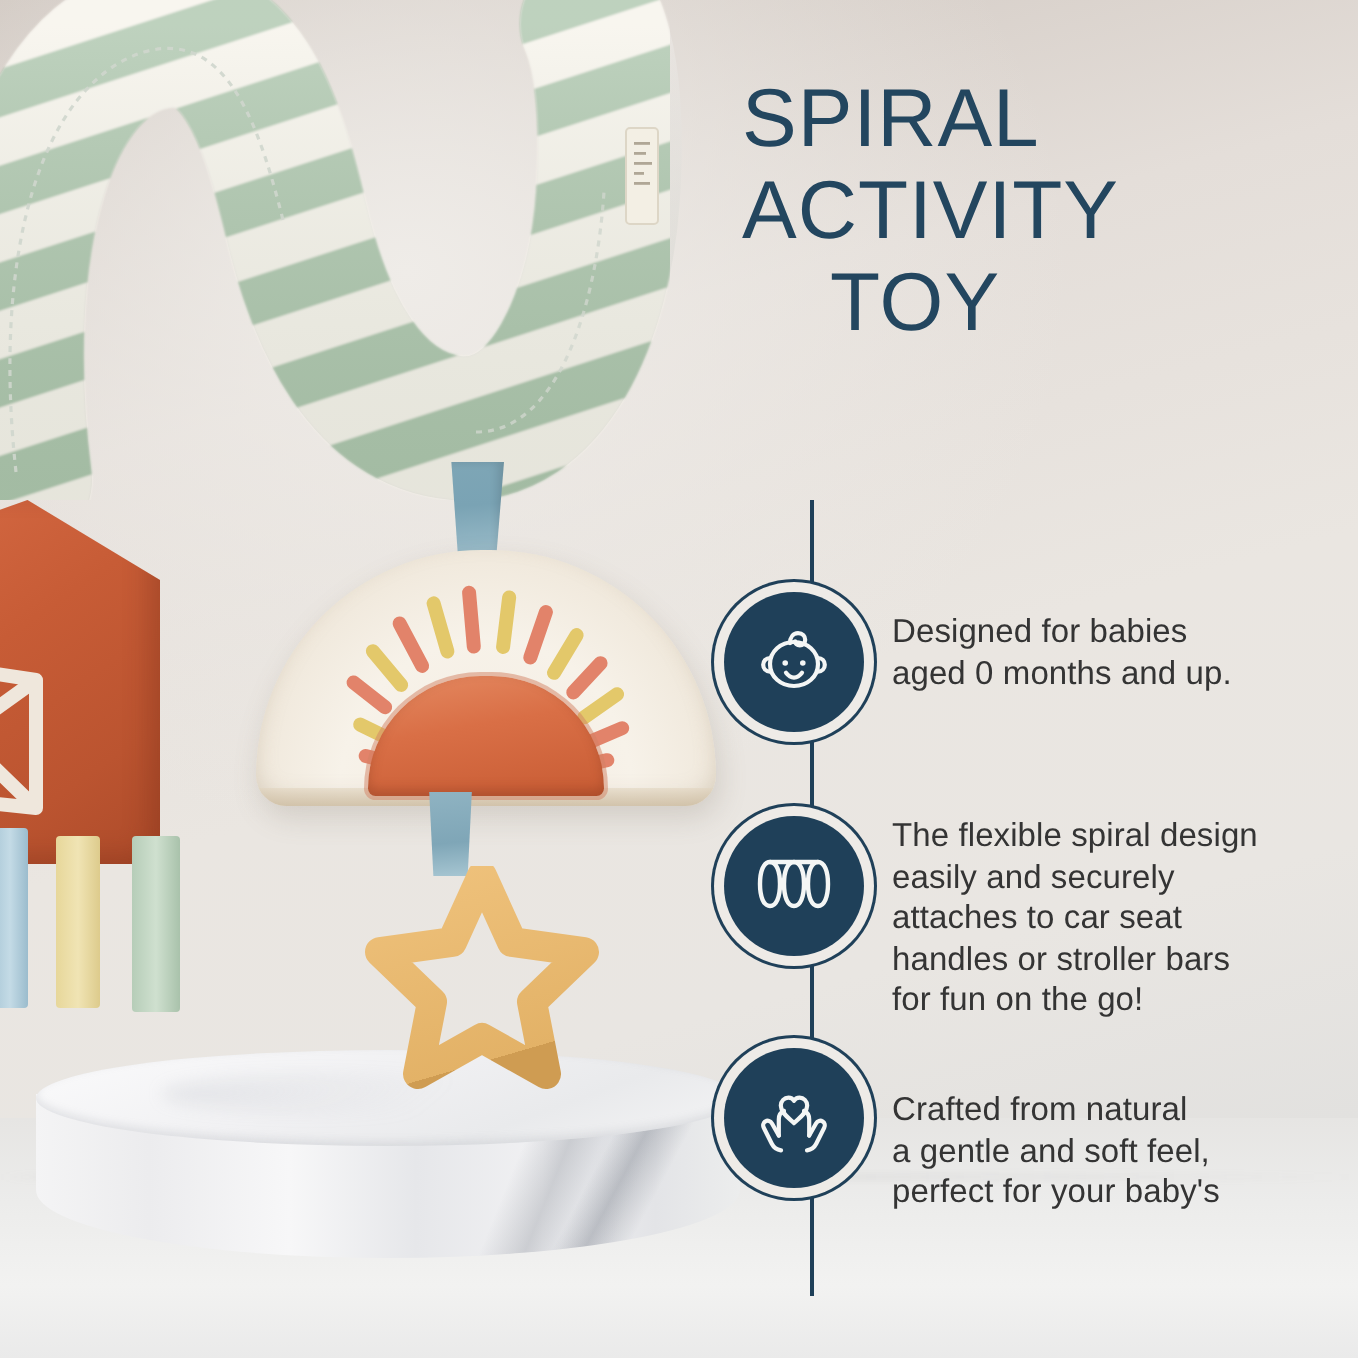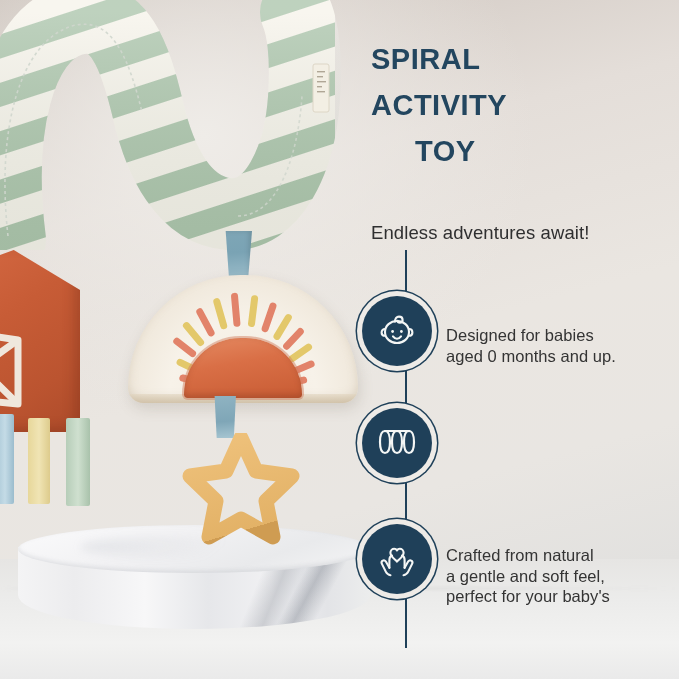--- a/index.html
+++ b/index.html
@@ -116,43 +116,43 @@
     position:absolute; left:-54px; top:318px; width:112px; height:92px;
   }
   .ribbon{
     position:absolute; border-radius:2px;
   }
 
   
   .headline{
     position:absolute; left:371px; top:36px; width:302px;
     color:#23465f;
-    font-size:29px; line-height:46px;
+    font-size:41px; line-height:46px;
     letter-spacing:.5px;
-    font-weight:700;
+    font-weight:400;
     text-align:left;
   }
   .headline .ln{ display:block; white-space:nowrap; }
   .headline .ln-toy{ padding-left:44px; }
   .subhead{
     position:absolute; left:371px; top:222px; width:302px;
     color:#2f2f30; font-size:18.5px; letter-spacing:.1px;
   }
 
   .features{
     position:absolute; left:362px; top:288px; width:310px; height:360px;
   }
   .connector{
     position:absolute; left:43px; top:-38px; width:2px; height:398px;
     background:#1f4059;
   }
   .feature{
     position:absolute; left:0; width:310px; display:flex; align-items:flex-start; gap:14px;
   }
-  .f1{ top:8px;align-items:flex-end; } .f2{ top:120px; } .f3{ top:236px; }
+  .f1{ top:8px; } .f2{ top:120px; } .f3{ top:236px; }
 
   .badge{
     position:relative; flex:0 0 auto;
     width:70px; height:70px; border-radius:50%;
     background:#1f4059;
     display:flex; align-items:center; justify-content:center;
     box-shadow: 0 0 0 5px #eeebe7, 0 0 0 6.5px #1f4059;
     z-index:2;
   }
   .badge svg{ display:block; }
@@ -266,21 +266,20 @@
     </defs>
     <path d="M59 5 L74 38 L110 43 L84 68 L91 104 L59 86 L27 104 L34 68 L8 43 L44 38 Z" fill="none" stroke="url(#gold)" stroke-width="15" stroke-linejoin="round"></path>
   </svg>
 
   <div class="headline">
     <span class="ln">SPIRAL</span>
     <span class="ln">ACTIVITY</span>
     <span class="ln ln-toy">TOY</span>
   </div>
 
-  <div class="subhead">Endless adventures await!</div>
 
   <div class="features">
     <div class="connector"></div>
 
     <div class="feature f1">
       <div class="badge">
         <svg width="44" height="44" viewBox="0 0 44 44" fill="none" stroke="#f4f6f5" stroke-width="2.1" stroke-linecap="round" stroke-linejoin="round">
           <path d="M10 23c0-6.4 5.4-11 12-11s12 4.6 12 11-5.4 11-12 11-12-4.6-12-11Z"></path>
           <path d="M10 20c-2 0-3.4 1.5-3.4 3.4S8 26.8 10 26.8"></path>
           <path d="M34 20c2 0 3.4 1.5 3.4 3.4S36 26.8 34 26.8"></path>
@@ -298,20 +297,27 @@
 
     <div class="feature f2">
       <div class="badge">
         <svg width="44" height="40" viewBox="0 0 44 40" fill="none" stroke="#f4f6f5" stroke-width="2.2" stroke-linecap="round">
           <path d="M10 8c-3.2 0-5 4.6-5 11s1.8 11 5 11 5-4.6 5-11-1.8-11-5-11Z"></path>
           <path d="M22 8c-3.2 0-5 4.6-5 11s1.8 11 5 11 5-4.6 5-11-1.8-11-5-11Z"></path>
           <path d="M34 8c-3.2 0-5 4.6-5 11s1.8 11 5 11 5-4.6 5-11-1.8-11-5-11Z"></path>
           <path d="M10 8h12M22 8h12"></path>
         </svg>
       </div>
+      <div class="ftext">
+        <span class="l">The flexible spiral design</span>
+        <span class="l">easily and securely</span>
+        <span class="l">attaches to car seat</span>
+        <span class="l">handles or stroller bars</span>
+        <span class="l">for fun on the go!</span>
+      </div>
     </div>
 
     <div class="feature f3">
       <div class="badge">
         <svg width="44" height="44" viewBox="0 0 44 44" fill="none" stroke="#f4f6f5" stroke-width="2.1" stroke-linecap="round" stroke-linejoin="round">
           <path d="M22 24.6c-2-2.2-6.6-5-6.6-8.8 0-2.3 1.8-4 3.8-4 1.4 0 2.3.7 2.8 1.6.5-.9 1.4-1.6 2.8-1.6 2 0 3.8 1.7 3.8 4 0 3.8-4.6 6.6-6.6 8.8Z"></path>
           <path d="M17 18.5c-1.6.6-2.6 2-2.6 4.2v8.1"></path>
           <path d="M14.4 30.8 11 24.7c-.7-1.3-2.2-1.7-3.3-1-1.1.6-1.4 2-.8 3.2l4 8c.9 1.8 2.6 3 4.6 3.3"></path>
           <path d="M27 18.5c1.6.6 2.6 2 2.6 4.2v8.1"></path>
           <path d="m29.6 30.8 3.4-6.1c.7-1.3 2.2-1.7 3.3-1 1.1.6 1.4 2 .8 3.2l-4 8c-.9 1.8-2.6 3-4.6 3.3"></path>

